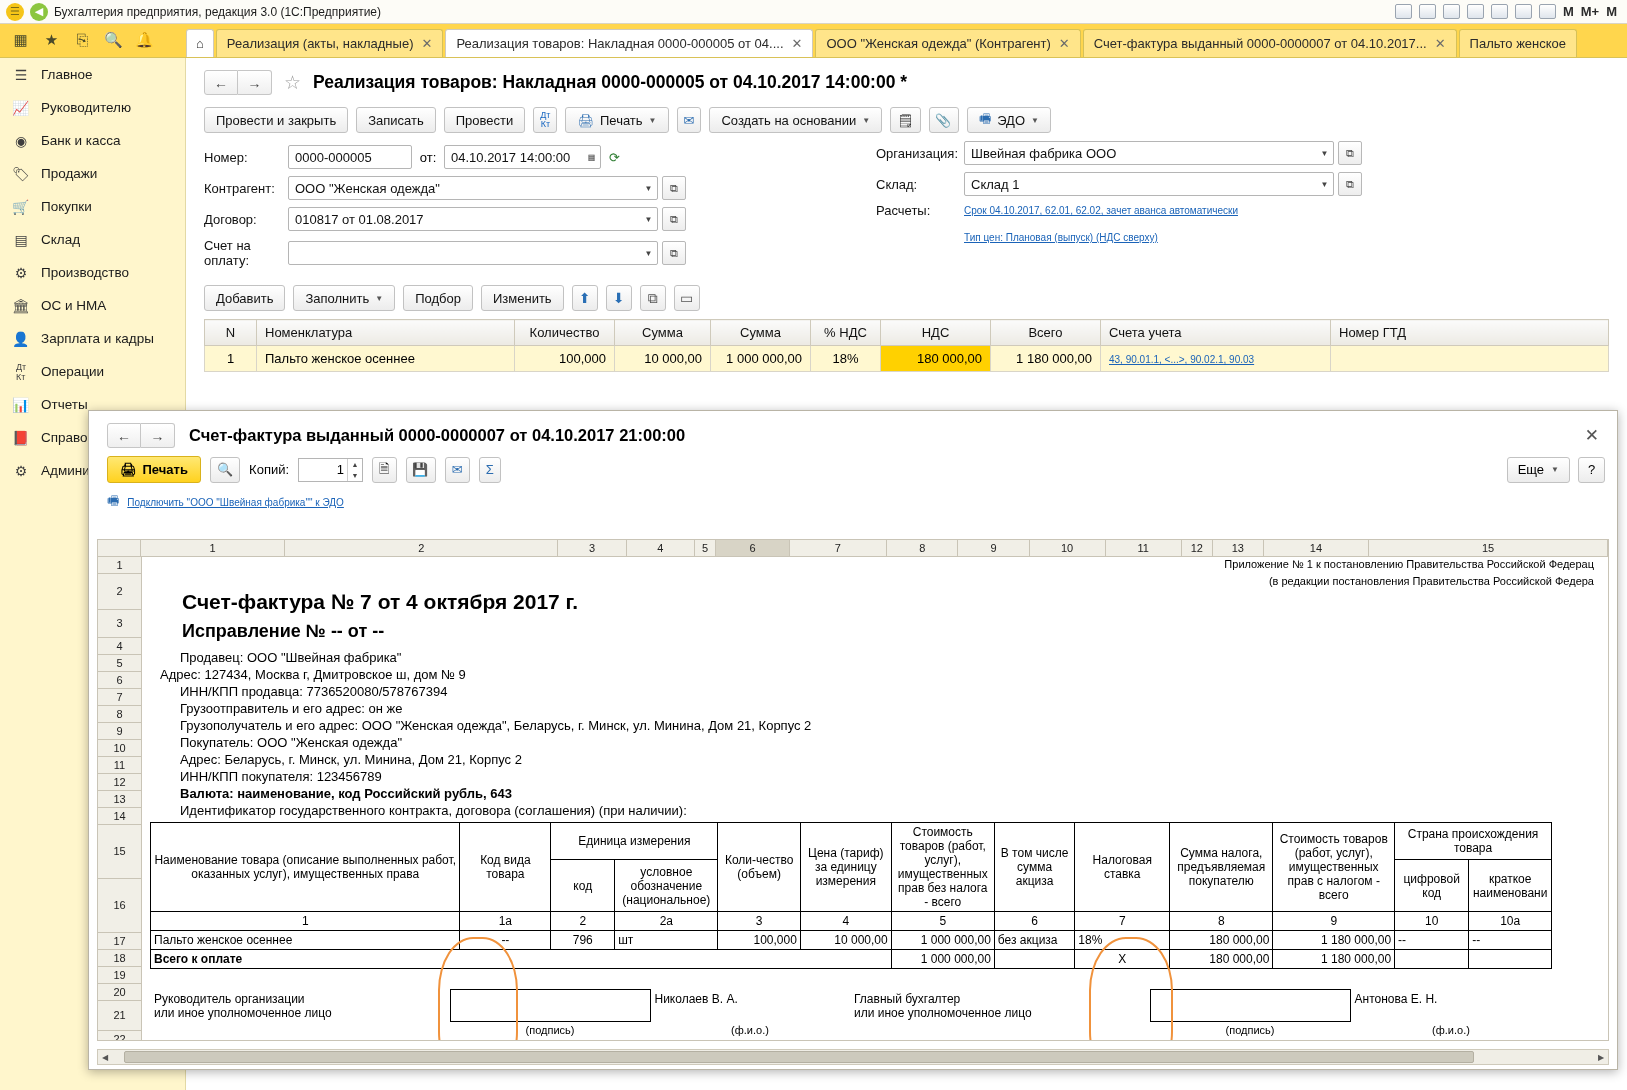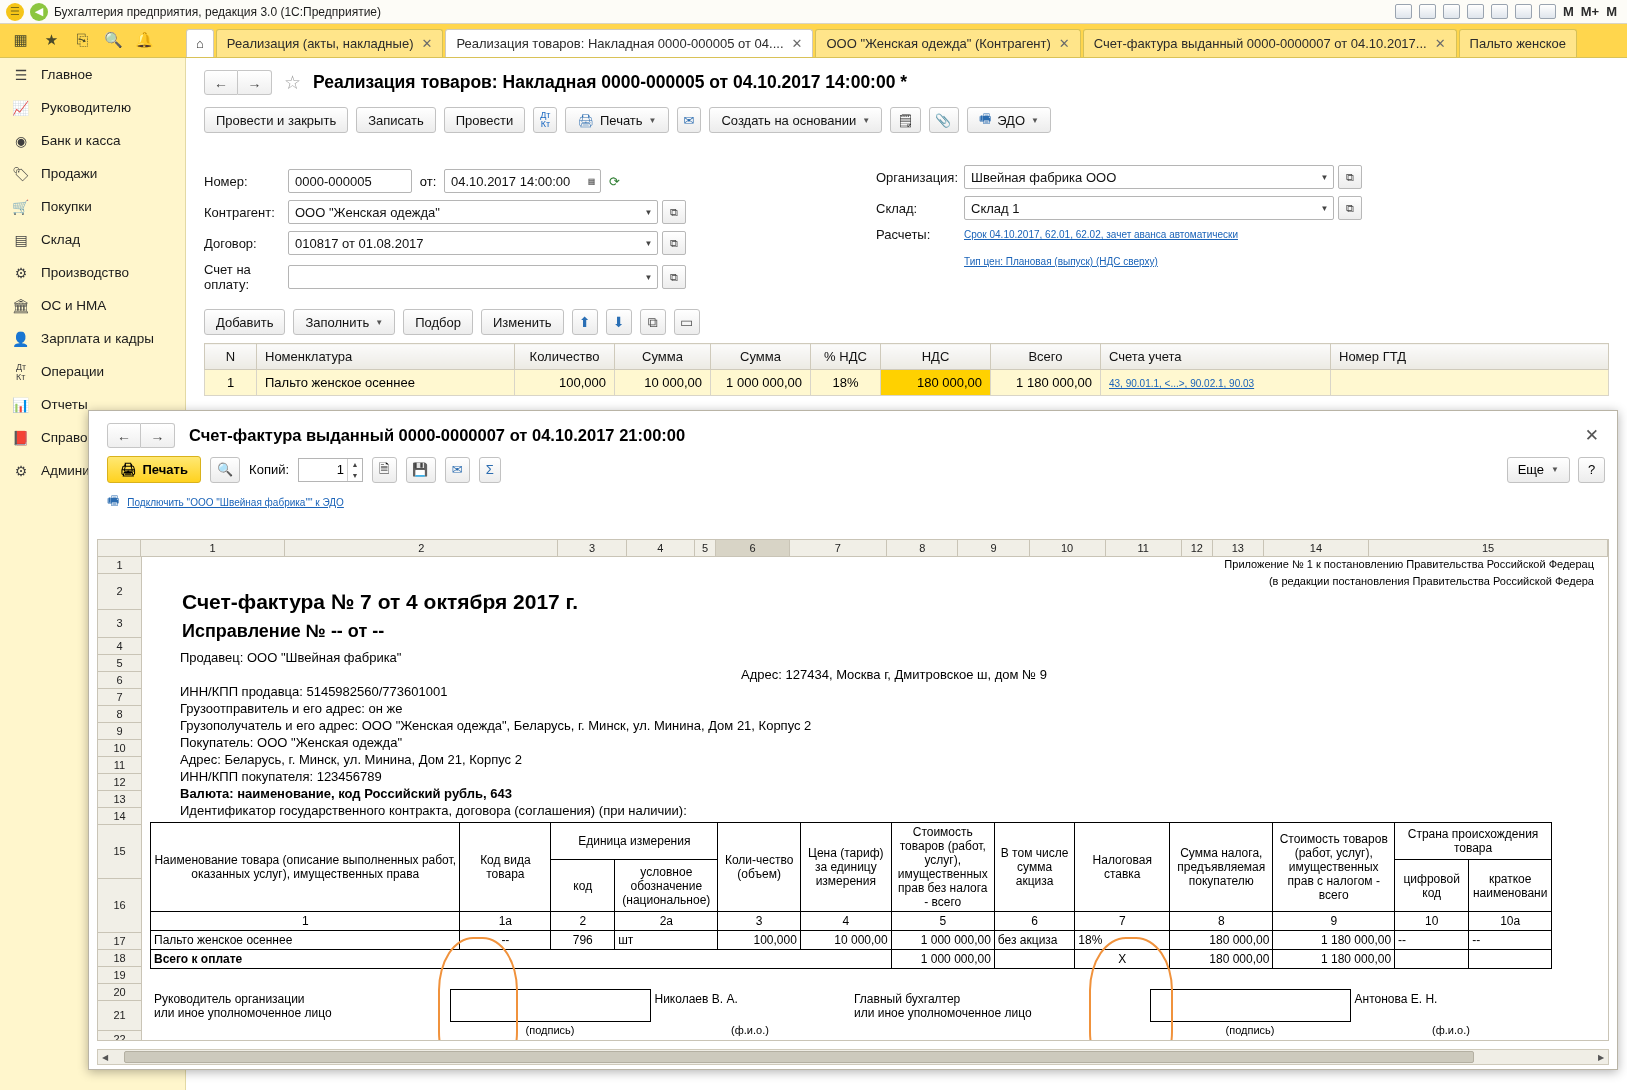--- a/index.html
+++ b/index.html
@@ -75,21 +75,21 @@
   .toolbar { display: flex; align-items: center; gap: 8px; padding: 6px 0 8px 18px; }
   .btn {
     height: 26px; border: 1px solid #c2c2c2; border-radius: 3px;
     background: linear-gradient(#ffffff,#ececec); padding: 0 11px;
     display: inline-flex; align-items: center; gap: 6px; font-size: 13px; color: #111;
   }
   .btn.icononly { padding: 0 6px; }
   .caret { font-size: 8px; color: #555; }
   .printer { color: #2b6cb0; font-size: 13px; }
 
-  .fields { padding: 4px 0 0 18px; position: relative; margin-top: 24px; }
+  .fields { padding: 4px 0 0 18px; position: relative; }
   .frow { display: flex; align-items: center; margin-bottom: 7px; }
   .flabel { width: 84px; font-size: 13px; color: #111; }
   .inp {
     height: 24px; border: 1px solid #b5b5b5; background: #fff; border-radius: 2px;
     display: flex; align-items: center; padding: 0 6px; font-size: 13px; color: #111;
   }
   .inp.dd { padding-right: 0; }
   .ddbtn { width: 17px; height: 22px; display: inline-flex; align-items: center; justify-content: center; font-size: 8px; color: #444; margin-left: auto; }
   .sqbtn { width: 24px; height: 24px; border: 1px solid #b8b8b8; background: linear-gradient(#fff,#ededed); border-radius: 2px; display: inline-flex; align-items: center; justify-content: center; font-size: 11px; color: #444; margin-left: 4px; }
   .link { color: #1a63b8; text-decoration: underline; font-size: 10px; }
@@ -536,22 +536,22 @@
           <div style="height:17px;">
             <div class="inv-right">Приложение № 1 к постановлению Правительства Российской Федерац</div>
           </div>
           <div style="height:19px;">
             <div class="inv-right">(в редакции постановления Правительства Российской Федера</div>
           </div>
           <div class="inv-text inv-h1" style="height:30px;padding-left:40px;">Счет-фактура № 7 от 4 октября 2017 г.</div>
           <div class="inv-text inv-h2" style="height:26px;padding-left:40px;">Исправление № -- от --</div>
 
           <div class="inv-text" style="padding-left:38px;">Продавец: ООО "Швейная фабрика"</div>
-          <div class="inv-text" style="padding-left:38px;text-align:center;">Адрес: 127434, Москва г, Дмитровское ш, дом № 9</div>
-          <div class="inv-text" style="padding-left:38px;">ИНН/КПП продавца: 5145982560/773601001</div>
+          <div class="inv-text" style="padding-left:18px;">Адрес: 127434, Москва г, Дмитровское ш, дом № 9</div>
+          <div class="inv-text" style="padding-left:38px;">ИНН/КПП продавца: 7736520080/578767394</div>
           <div class="inv-text" style="padding-left:38px;">Грузоотправитель и его адрес: он же</div>
           <div class="inv-text" style="padding-left:38px;">Грузополучатель и его адрес: ООО "Женская одежда", Беларусь, г. Минск, ул. Минина, Дом 21, Корпус 2</div>
           <div class="inv-text" style="padding-left:38px;">Покупатель: ООО "Женская одежда"</div>
           <div class="inv-text" style="padding-left:38px;">Адрес: Беларусь, г. Минск, ул. Минина, Дом 21, Корпус 2</div>
           <div class="inv-text" style="padding-left:38px;">ИНН/КПП покупателя: 123456789</div>
           <div class="inv-text" style="padding-left:38px;font-weight:bold;">Валюта: наименование, код Российский рубль, 643</div>
           <div class="inv-text" style="padding-left:38px;">Идентификатор государственного контракта, договора (соглашения) (при наличии):</div>
 
           <table class="ftbl" style="margin-top:3px;">
             <colgroup>

